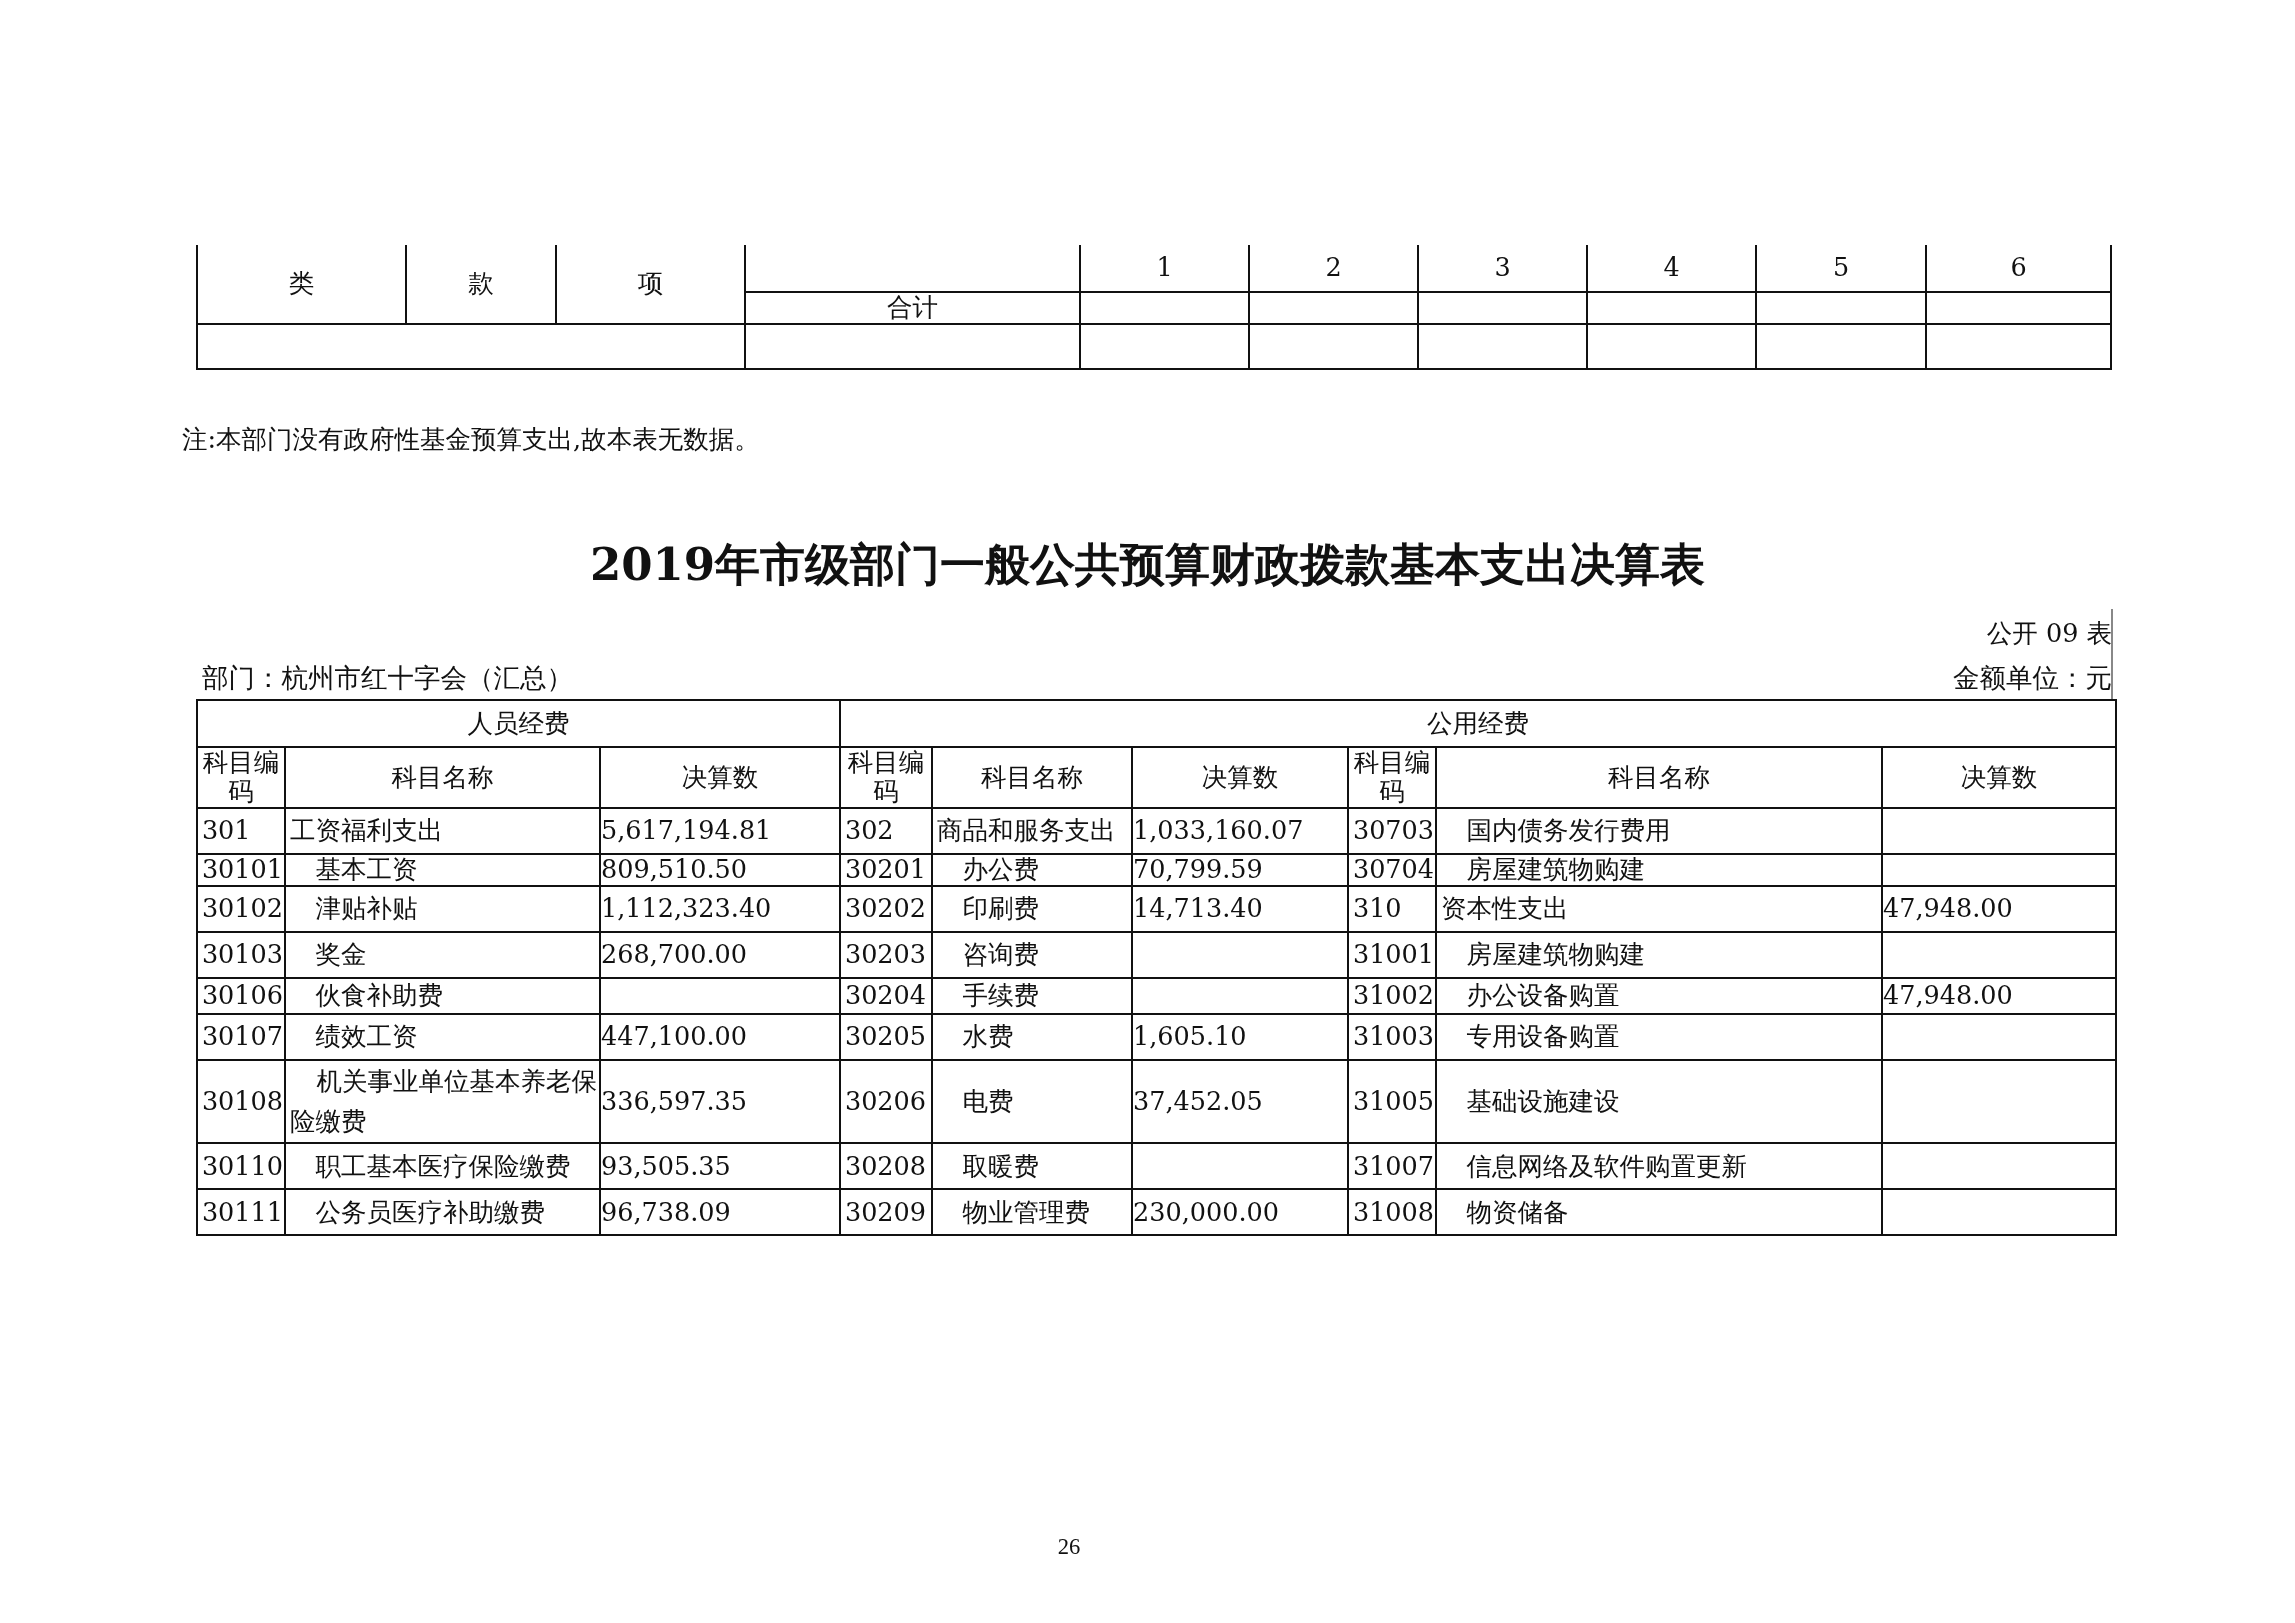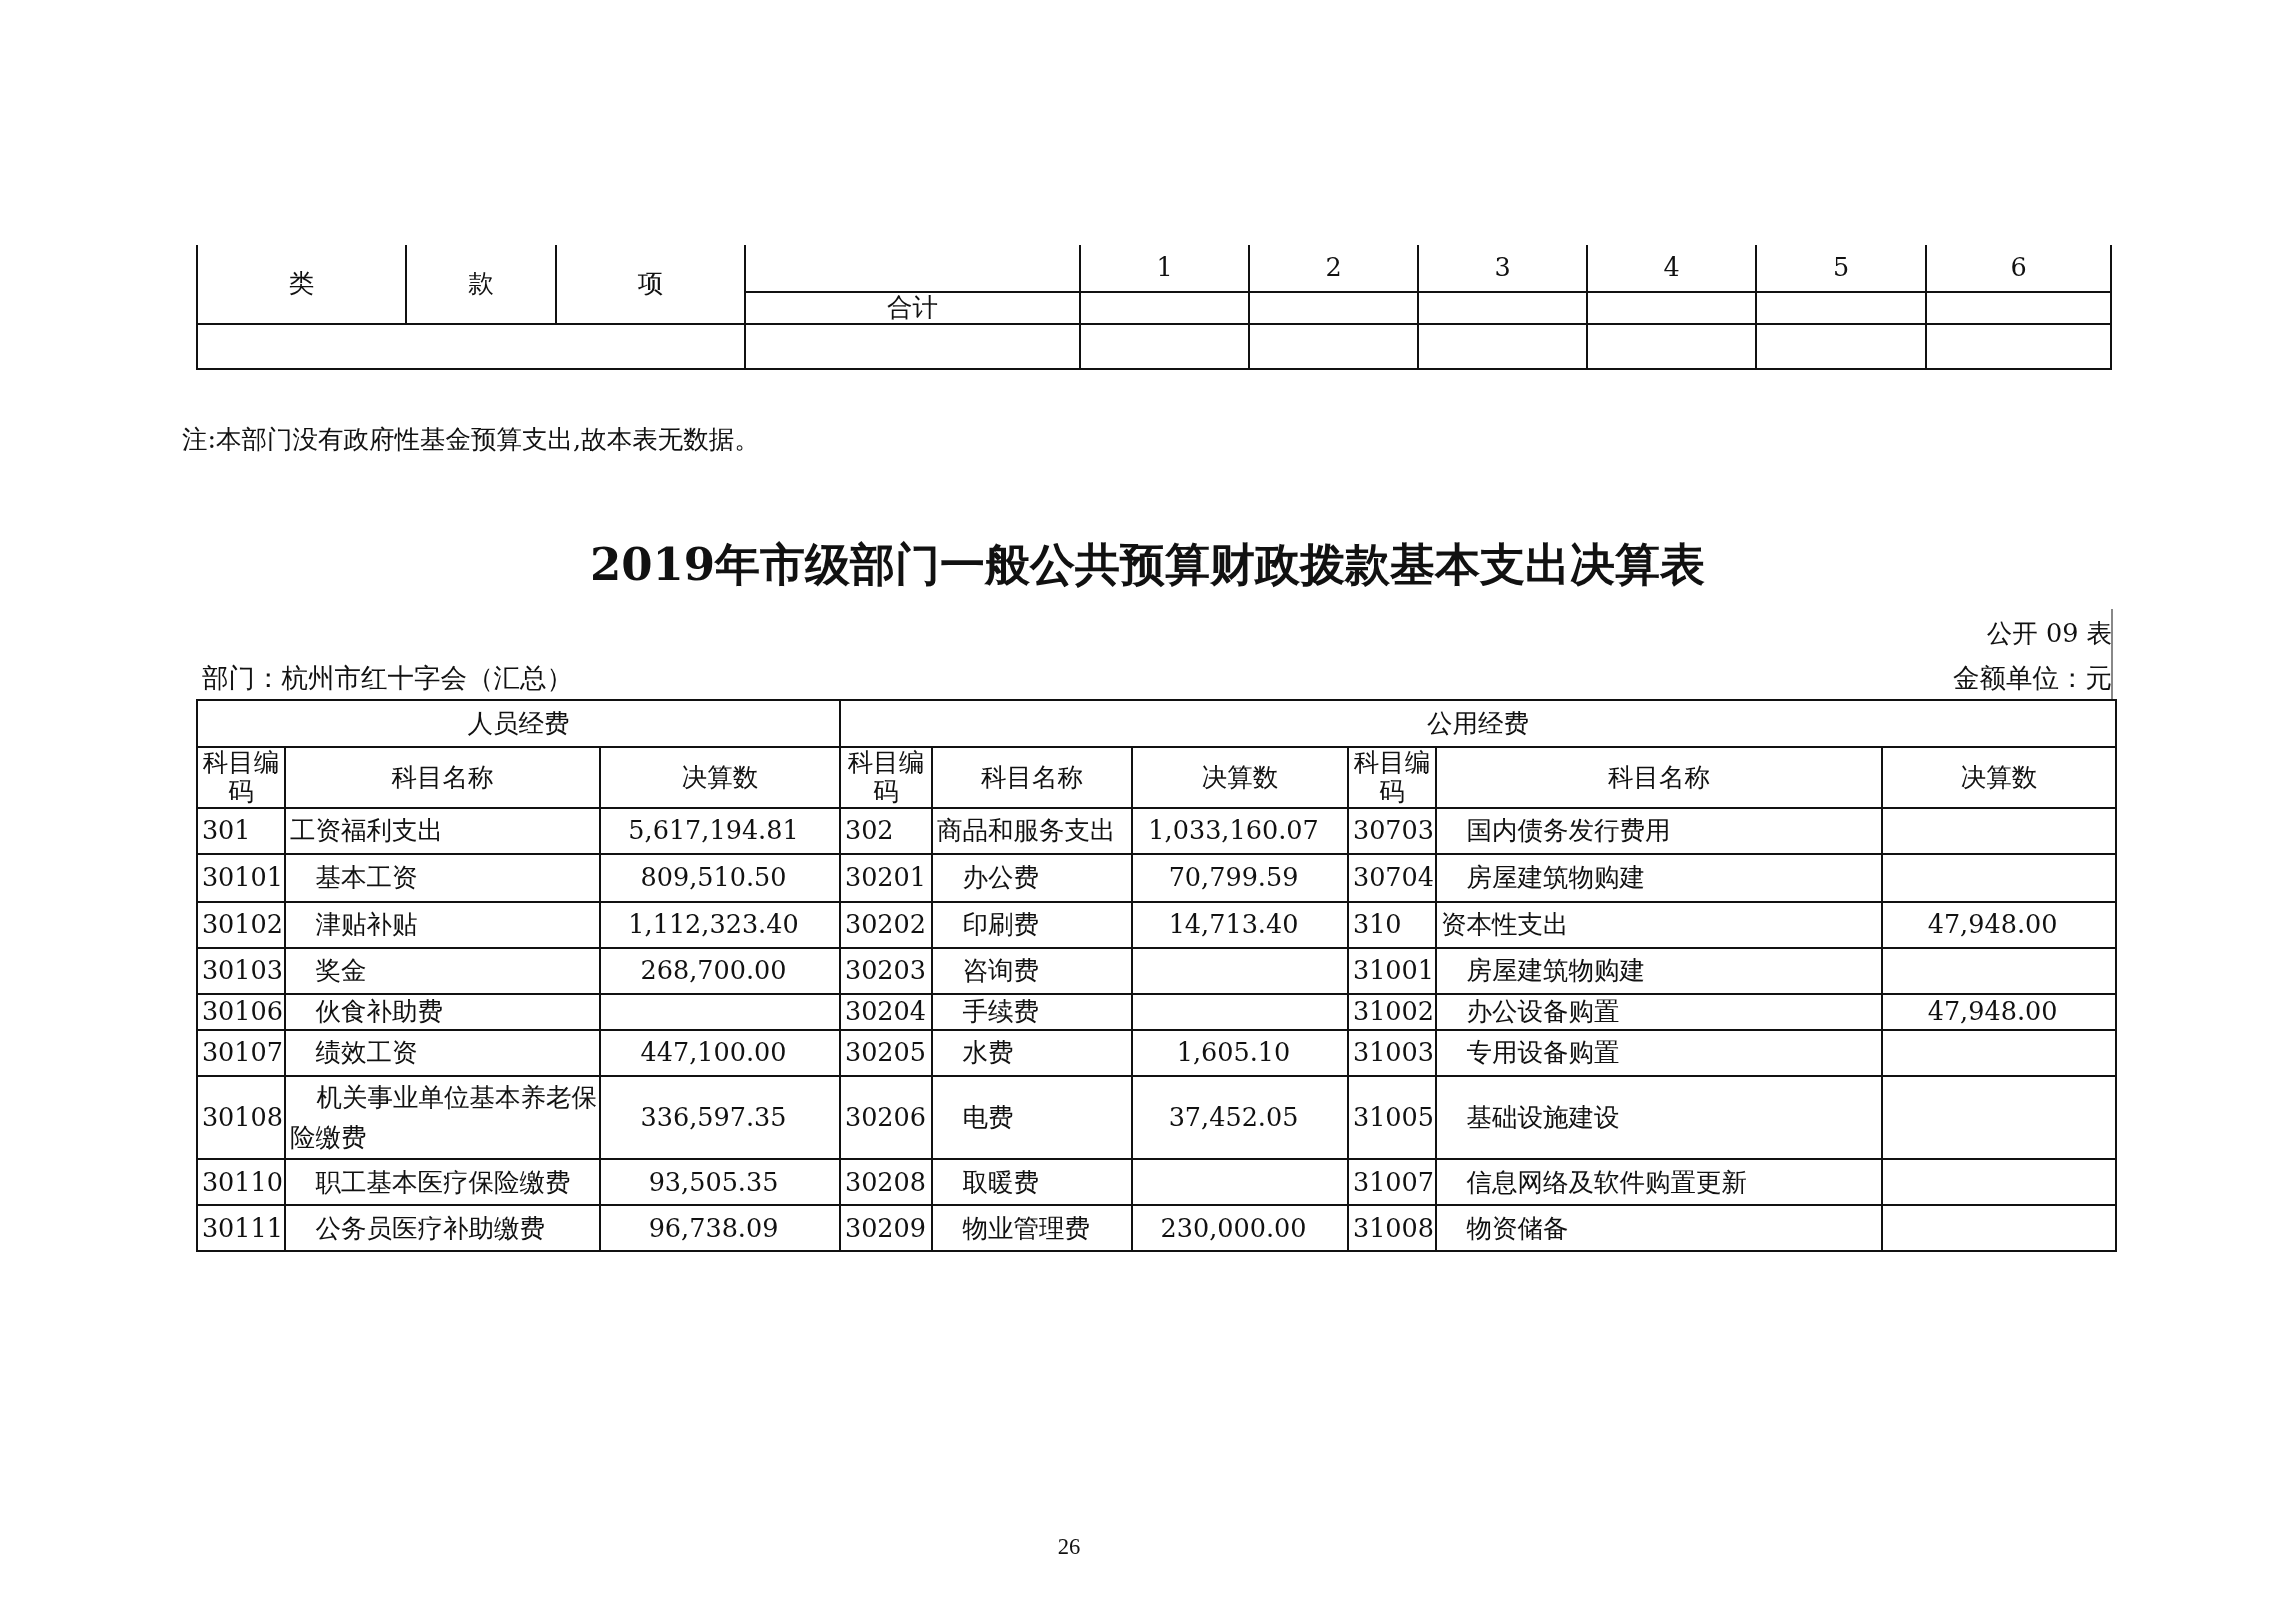--- a/index.html
+++ b/index.html
@@ -2,21 +2,21 @@
 <html style="font-size:7.9px"><head>
 <meta charset="utf-8">
 <style>
   html, body { margin:0; padding:0; background:#ffffff; }
   body { width:2295px; height:1624px; position:relative; overflow:hidden;
          font-family:"DejaVu Serif","Liberation Serif",serif; color:#111; }
   .abs { position:absolute; }
   table { border-collapse:collapse; position:absolute; table-layout:fixed; }
   td { border:2px solid #111; padding:0; font-size:25.5px; line-height:1.15; vertical-align:middle; white-space:nowrap; overflow:hidden; }
   .c { text-align:center; }
-  .r { text-align:center; padding-right:13px; }
+  .r { text-align:left; padding-right:13px; }
   .l { text-align:left; padding-left:3.9px; }
   .ind { padding-left:29.4px; }
   .wrap { white-space:normal; }
   #top-table { left:196px; top:245px; width:1916px; }
   #top-table td { border-top:none; }
   #top-table tr.first td { border-top:none; }
   #main-table { left:196px; top:699px; width:1919px; }
   .note { left:182px; top:422px; font-size:25.5px; }
   .title { left:0; width:2295px; top:535px; text-align:center; font-size:45px; font-weight:bold; }
   .tno { right:183px; top:616px; font-size:25.5px; }
@@ -118,21 +118,21 @@
     <td class="l">301</td>
     <td class="l">工资福利支出</td>
     <td class="r">5,617,194.81</td>
     <td class="l">302</td>
     <td class="l">商品和服务支出</td>
     <td class="r">1,033,160.07</td>
     <td class="l">30703</td>
     <td class="l ind">国内债务发行费用</td>
     <td class="r"></td>
   </tr>
-  <tr style="height:48px">
+  <tr style="height:32px">
     <td class="l">30101</td>
     <td class="l ind">基本工资</td>
     <td class="r">809,510.50</td>
     <td class="l">30201</td>
     <td class="l ind">办公费</td>
     <td class="r">70,799.59</td>
     <td class="l">30704</td>
     <td class="l ind">房屋建筑物购建</td>
     <td class="r"></td>
   </tr>

